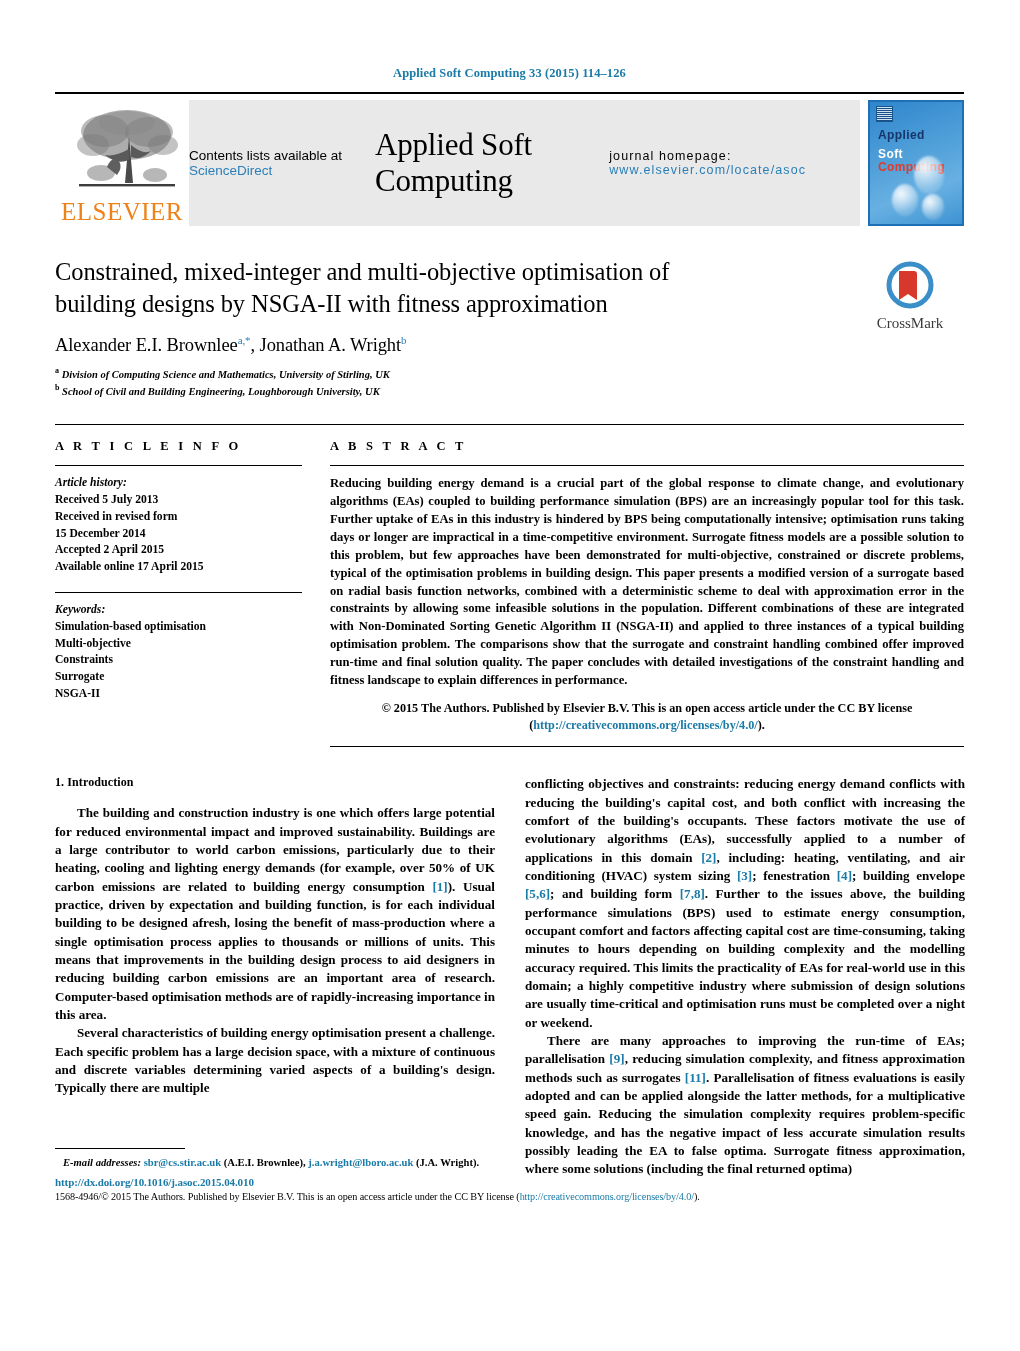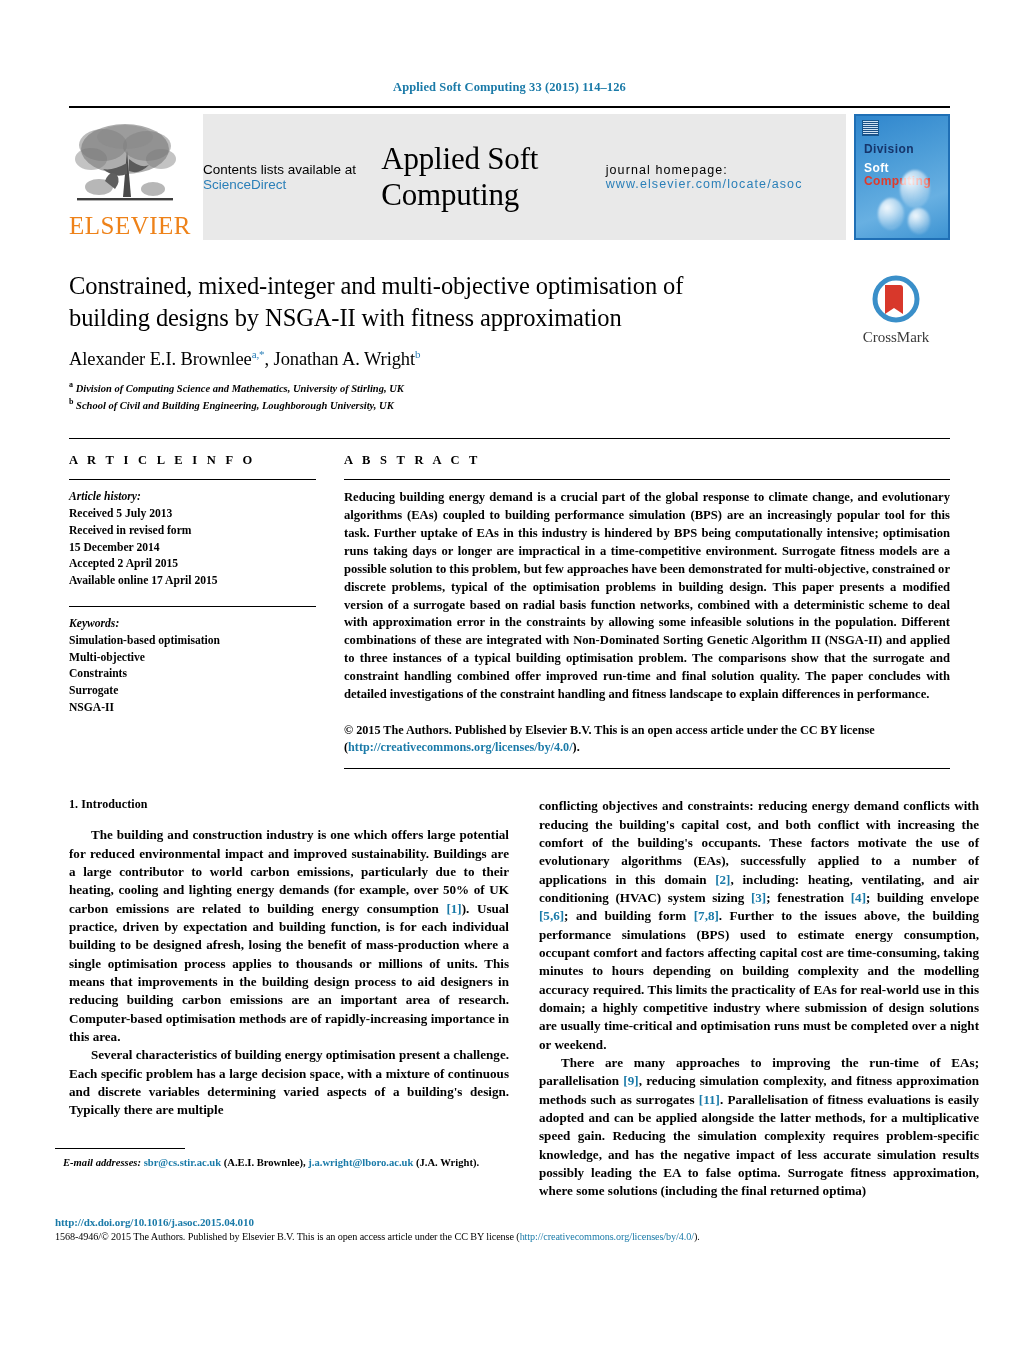--- a/index.html
+++ b/index.html
@@ -6,21 +6,21 @@
   html, body { margin: 0; padding: 0; }
   body {
     width: 1020px;
     height: 1351px;
     background: #ffffff;
     font-family: "Liberation Serif", "DejaVu Serif", serif;
     color: #000000;
     position: relative;
     overflow: hidden;
   }
-  .page { position: relative; width: 1019px; height: 1351px; padding: 14px; }
+  .page { position: relative; width: 1019px; height: 1351px; padding: 0; }
 
   
   .runhead {
     text-align: center;
     color: #1a7aa8;
     font-size: 12.5px;
     font-weight: bold;
     letter-spacing: .1px;
     padding-top: 66px;
   }
@@ -32,21 +32,21 @@
     display: flex;
     align-items: stretch;
     margin-top: 6px;
     height: 126px;
   }
   .elsevier-logo {
     width: 128px;
     flex: 0 0 128px;
     display: flex;
     flex-direction: column;
-    align-items: flex-start;
+    align-items: flex-end;
     justify-content: flex-end;
     padding-bottom: 2px;
   }
   .elsevier-tree { width: 112px; height: 96px; display: block; }
   .elsevier-word {
     font-family: "Liberation Serif", serif;
     color: #ee8219;
     font-size: 25px;
     letter-spacing: .5px;
     line-height: 1;
@@ -138,21 +138,21 @@
   .hist .it { font-style: italic; }
   .kw { font-size: 11.6px; line-height: 1.45; margin-top: 9px; font-weight: bold; }
   .kw .it { font-style: italic; }
   .abstract-body {
     font-size: 12.6px;
     line-height: 1.42;
     text-align: justify;
     margin-top: 9px;
     font-weight: bold;
   }
-  .copyline { font-size: 12.2px; line-height: 1.42; margin-top: 18px; text-align: left; font-weight: bold; }
+  .copyline { font-size: 12.2px; line-height: 1.42; margin-top: 10px; text-align: center; font-weight: bold; }
   .copyline .lnk, .abstract-body .lnk { color: #1a7aa8; }
   .abs-bottom-rule { border-top: 1.6px solid #000; margin-top: 12px; }
 
   
   .body-cols {
     padding: 0 55px;
     margin-top: 28px;
     display: flex;
     gap: 30px;
   }
@@ -173,21 +173,21 @@
   
   .footnotes { position: absolute; left: 55px; top: 1148px; width: 440px; }
   .fn-rule { border-top: 1.2px solid #000; width: 130px; margin-bottom: 6px; }
   .fn { font-size: 10.6px; line-height: 1.42; font-weight: bold; }
   .fn .star { font-size: 11px; }
   .fn .it { font-style: italic; }
   .fn .lnk { color: #1a7aa8; }
   .fn-indent { padding-left: 14px; text-indent: -6px; }
 
   
-  .pagefoot { position: absolute; left: 55px; top: 1216px; width: 910px; }
+  .pagefoot { position: absolute; left: 55px; top: 1176px; width: 910px; }
   .doi { font-size: 11px; color: #1a7aa8; font-weight: bold; letter-spacing: -.1px; }
   .issn { font-size: 10.2px; margin-top: 3px; font-weight: normal; letter-spacing: -.1px; }
   .issn .lnk { color: #1a7aa8; }
 </style>
 </head>
 <body>
 
 <div class="page">
 
   <div class="runhead">Applied Soft Computing 33 (2015) 114–126</div>
@@ -222,21 +222,21 @@
           <span>Contents lists available at </span><span class="sd">ScienceDirect</span>
         </div>
         <div class="journal-title">Applied Soft Computing</div>
         <div class="homepage-line">
           <span>journal homepage: </span><span class="url">www.elsevier.com/locate/asoc</span>
         </div>
       </div>
 
       <div class="cover-thumb">
         <div class="cv-icon"></div>
-        <div class="cv-line cv1">Division</div>
+        <div class="cv-line cv1">Applied</div>
         <div class="cv-line cv2">Soft</div>
         <div class="cv-line cv3">Computing</div>
         <div class="blob b1"></div>
         <div class="blob b2"></div>
         <div class="blob b3"></div>
       </div>
 
     </div>
   </div>
 

